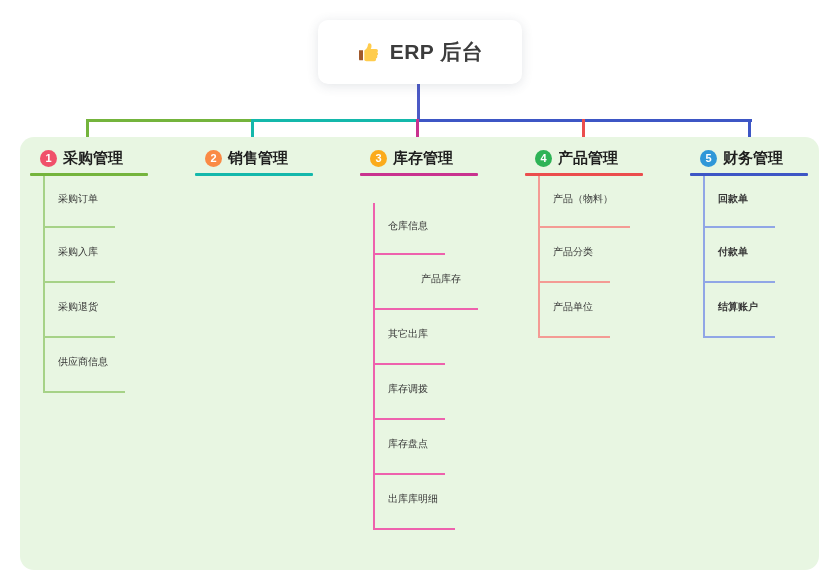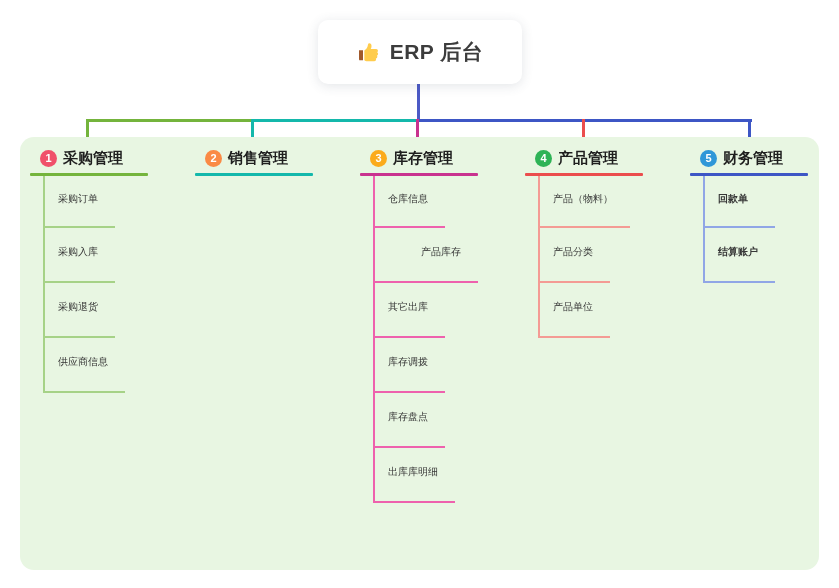--- a/index.html
+++ b/index.html
@@ -108,21 +108,21 @@
           <span class="b-label" style="color: rgb(31, 31, 31);">销售管理</span>
         </div>
         <div class="b-line" style="background: rgb(20, 184, 171);"></div>
       </div>
       <div class="branch" style="left: 340px;">
         <div class="b-header">
           <span class="badge" style="background: rgb(251, 171, 27);">3</span>
           <span class="b-label" style="color: rgb(31, 31, 31);">库存管理</span>
         </div>
         <div class="b-line" style="background: rgb(201, 50, 143);"></div>
-        <div class="children" style="border-left-color: rgb(238, 97, 173);">
+        <div class="children" style="border-left-color: rgb(238, 97, 173); margin-top: 27px;">
           <div class="child first" style="border-bottom-color: rgb(238, 97, 173); color: rgb(56, 56, 56);">
             <span>仓库信息</span>
           </div>
           <div class="child" style="border-bottom-color: rgb(238, 97, 173); color: rgb(56, 56, 56); padding-left: 46px;">
             <span>产品库存</span>
           </div>
           <div class="child" style="border-bottom-color: rgb(238, 97, 173); color: rgb(56, 56, 56);">
             <span>其它出库</span>
           </div>
           <div class="child" style="border-bottom-color: rgb(238, 97, 173); color: rgb(56, 56, 56);">
@@ -158,19 +158,22 @@
         <div class="b-header">
           <span class="badge" style="background: rgb(47, 151, 216);">5</span>
           <span class="b-label" style="color: rgb(31, 31, 31);">财务管理</span>
         </div>
         <div class="b-line" style="background: rgb(61, 86, 197);"></div>
         <div class="children" style="border-left-color: rgb(144, 166, 230); font-weight: bold;">
           <div class="child first" style="border-bottom-color: rgb(144, 166, 230); color: rgb(56, 56, 56);">
             <span>回款单</span>
           </div>
           <div class="child" style="border-bottom-color: rgb(144, 166, 230); color: rgb(56, 56, 56);">
+            <span>付款单</span>
+          </div>
+          <div class="child" style="border-bottom-color: rgb(144, 166, 230); color: rgb(56, 56, 56);">
             <span>结算账户</span>
           </div>
         </div>
       </div>
     </div>
 
 </div>
 
 </body></html>

